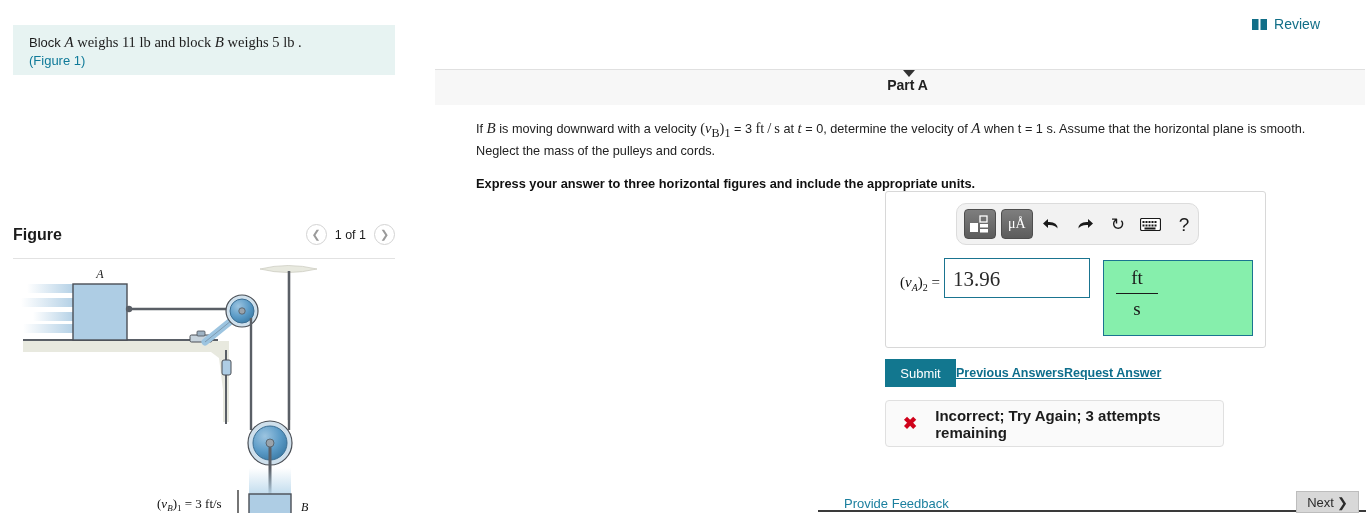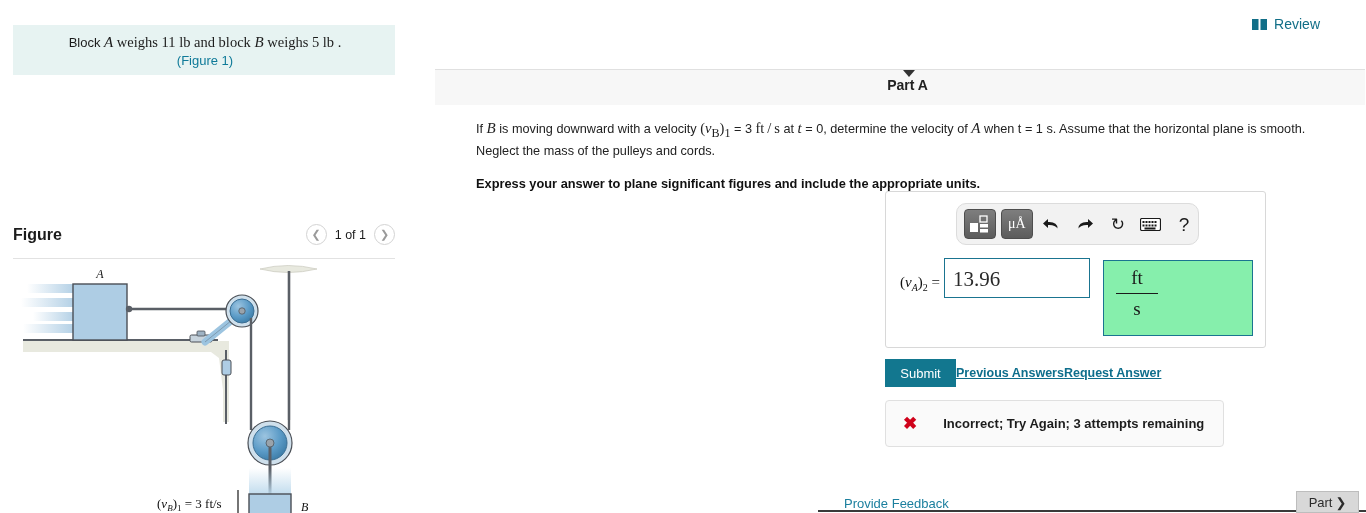--- a/index.html
+++ b/index.html
@@ -11,21 +11,20 @@
     font-family: "Liberation Sans", sans-serif;
   }
   #app { position: relative; width: 1366px; height: 513px; background: #fff; }
 
   
   #left-col {
     position: absolute; left: 0; top: 0;
     width: 436px; height: 513px;
     background: #fff;
     border-right: 1px solid #c9d6dd;
-    text-align: center;
   }
   #problem-panel {
     position: absolute; left: 13px; top: 25px;
     width: 382px; height: 50px;
     background: #e7f3f2;
     padding: 9px 14px 0 16px;
   }
   .prob-line {
     font-size: 13px; color: #1c1c1c; line-height: 17px;
     white-space: nowrap;
@@ -144,21 +143,21 @@
     text-decoration: underline; white-space: nowrap; text-align: center;
   }
 
   #feedback-box {
     position: absolute; left: 476px; top: 400px;
     width: 339px; height: 47px;
     background: #fafafa; border: 1px solid #e0e0e0; border-radius: 4px;
     display: flex; align-items: center;
   }
   #x-icon { margin-left: 17px; color: #d0021b; font-size: 17px; font-weight: bold; line-height: 1; }
-  #feedback-text { margin-left: 26px; font-size: 13px; font-weight: bold; color: #1c1c1c; }
+  #feedback-text { margin-left: 18px; font-size: 15px; font-weight: bold; color: #1c1c1c; }
 
   #bottom-rule { position: absolute; left: 409px; top: 510px; width: 957px; height: 2px; background: #3a3a3a; }
   #feedback-link { position: absolute; left: 435px; top: 496px; color: #1b7f9e; font-size: 13px; }
   #next-button {
     position: absolute; right: 7px; top: 491px;
     width: 63px; height: 22px;
     background: #d8d8d8; border: 1px solid #bdbdbd;
     display: flex; align-items: center; justify-content: center; gap: 3px;
     color: #2b2b2b; font-size: 13px;
   }
@@ -274,21 +273,21 @@
       <div id="partA-title">Part A</div>
     </div>
 
     <div id="question-body">
       <div id="q-text">
         If <span class="ital">B</span> is moving downward with a velocity
         <span class="serif">(<i>v</i><sub>B</sub>)<sub>1</sub></span> = 3&nbsp;<span class="serif">ft / s</span>
         at <span class="ital">t</span> = 0, determine the velocity of <span class="ital">A</span>
         when t = 1 s. Assume that the horizontal plane is smooth. Neglect the mass of the pulleys and cords.
       </div>
-      <div id="q-instruction">Express your answer to plane significant figures and include the appropriate units.</div>
+      <div id="q-instruction">Express your answer to three horizontal figures and include the appropriate units.</div>
     </div>
 
     <div id="answer-box">
 
       <div id="mathbar">
         <div class="tb-btn">
           <svg width="22" height="19" viewBox="0 0 22 19">
             <rect x="1" y="8" width="8" height="9" fill="#fff"></rect>
             <rect x="11" y="1" width="7" height="6" fill="none" stroke="#fff" stroke-width="1.3"></rect>
             <rect x="11" y="9" width="8" height="3.5" fill="#fff"></rect>
@@ -357,17 +356,17 @@
     </div>
 
     <div id="feedback-box">
       <span id="x-icon">✖</span>
       <span id="feedback-text">Incorrect; Try Again; 3 attempts remaining</span>
     </div>
 
     <div id="bottom-rule"></div>
     <div id="feedback-link">Provide Feedback</div>
     <div id="next-button">
-      <span>Part</span>
+      <span>Next</span>
       <span>❯</span>
     </div>
   </div>
 </div>
 
 </body></html>

